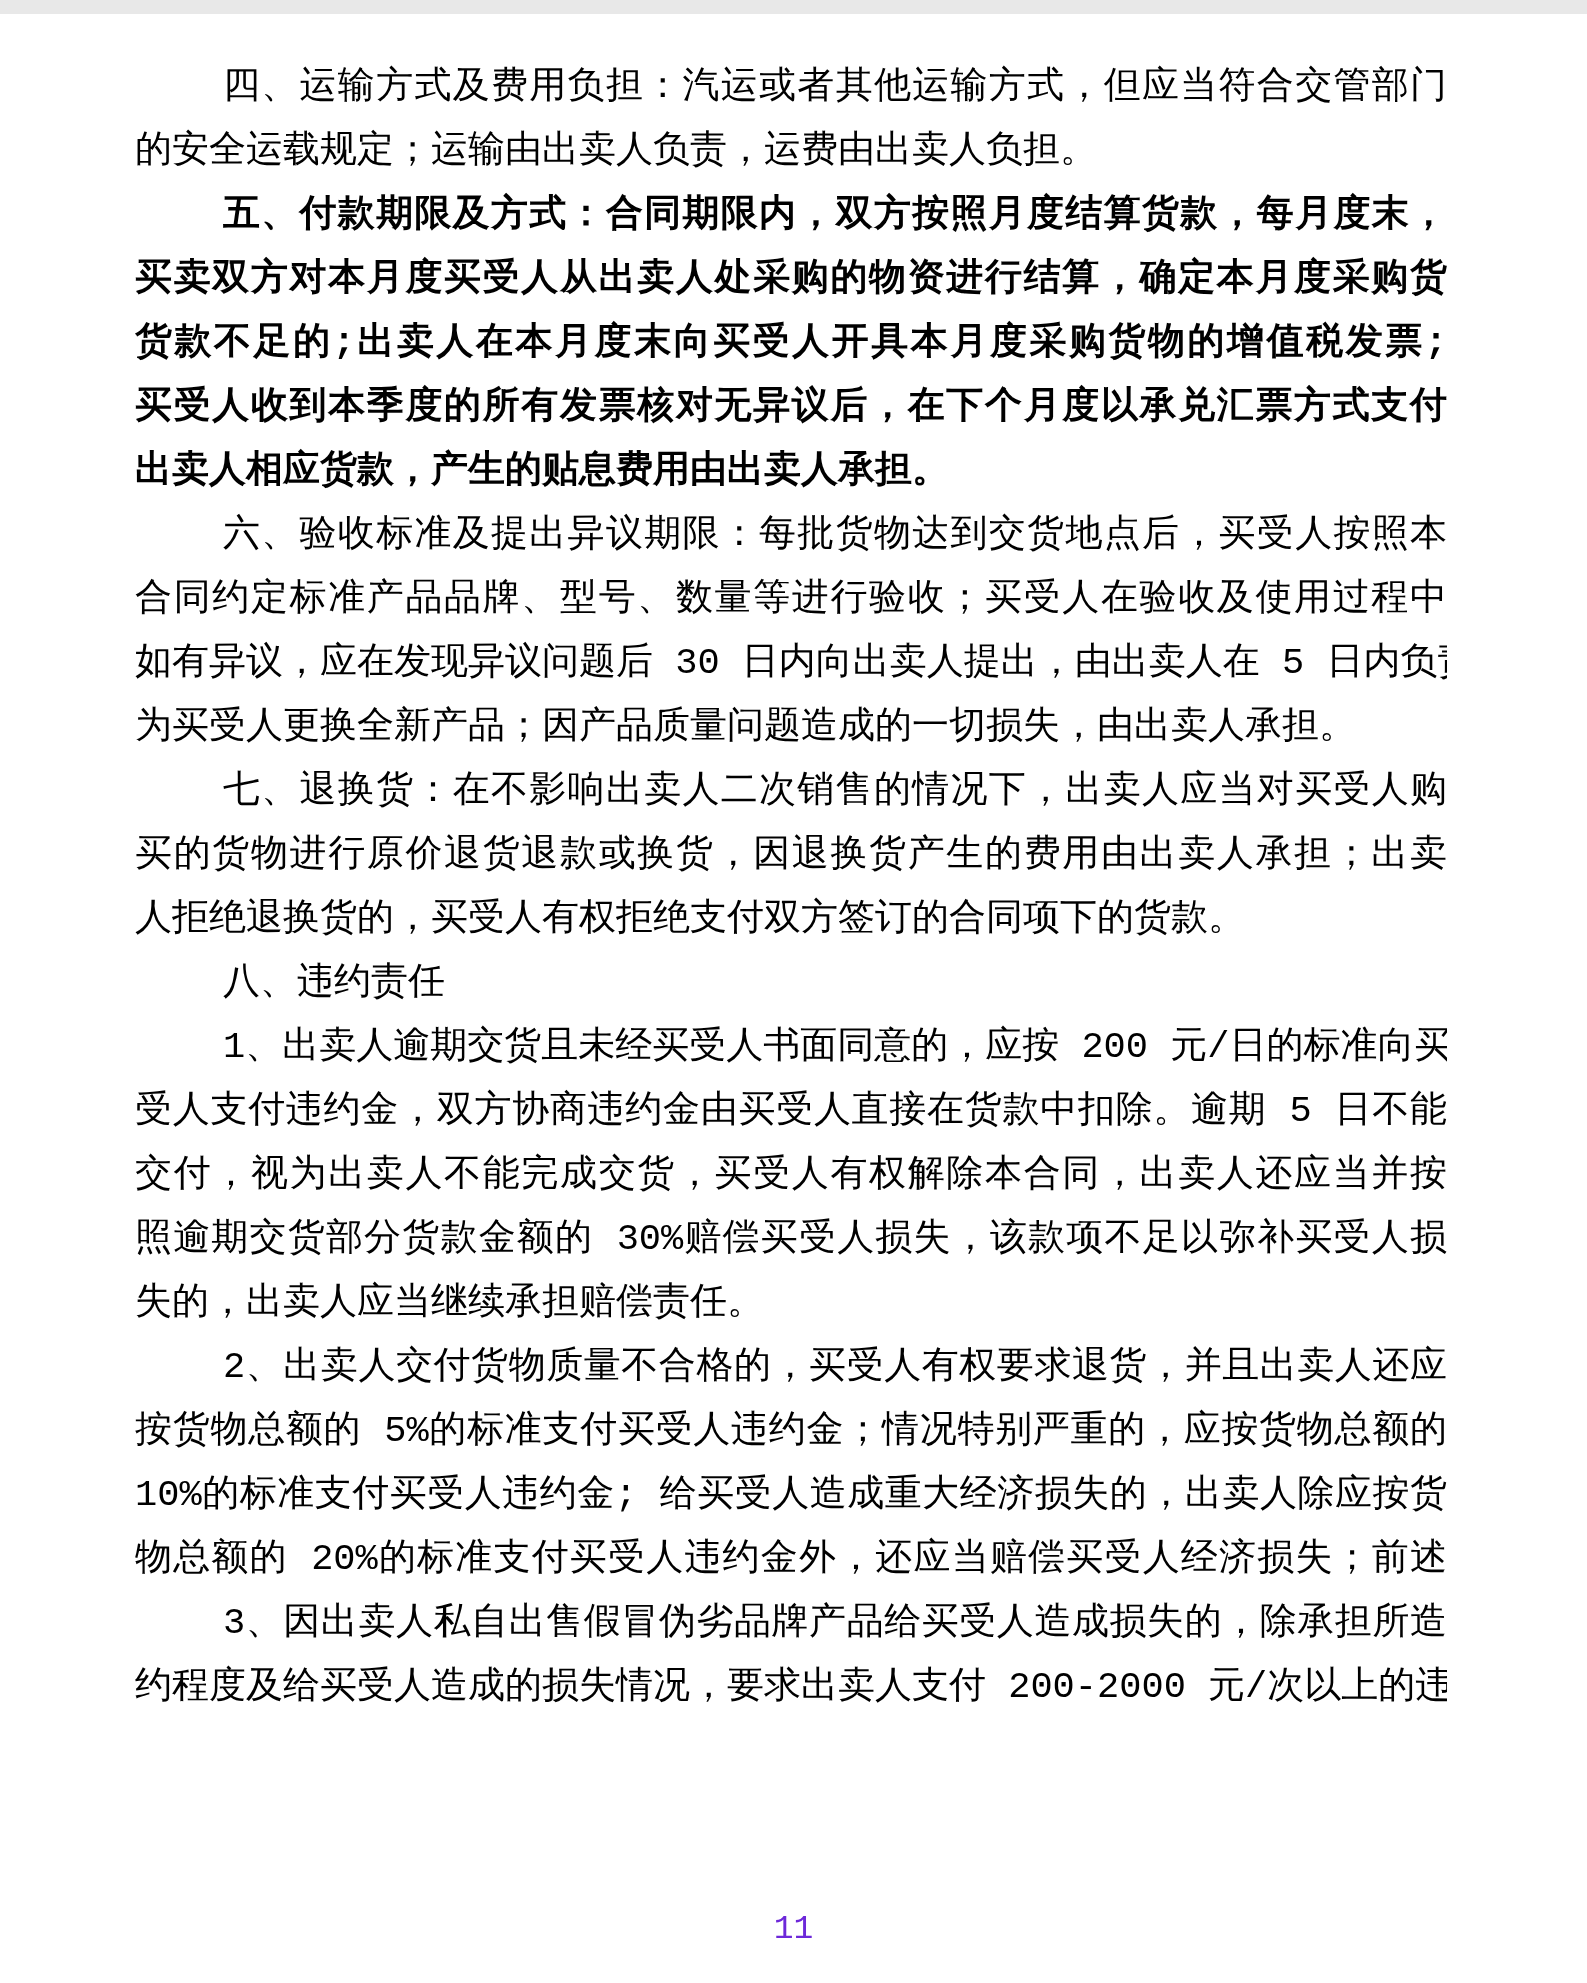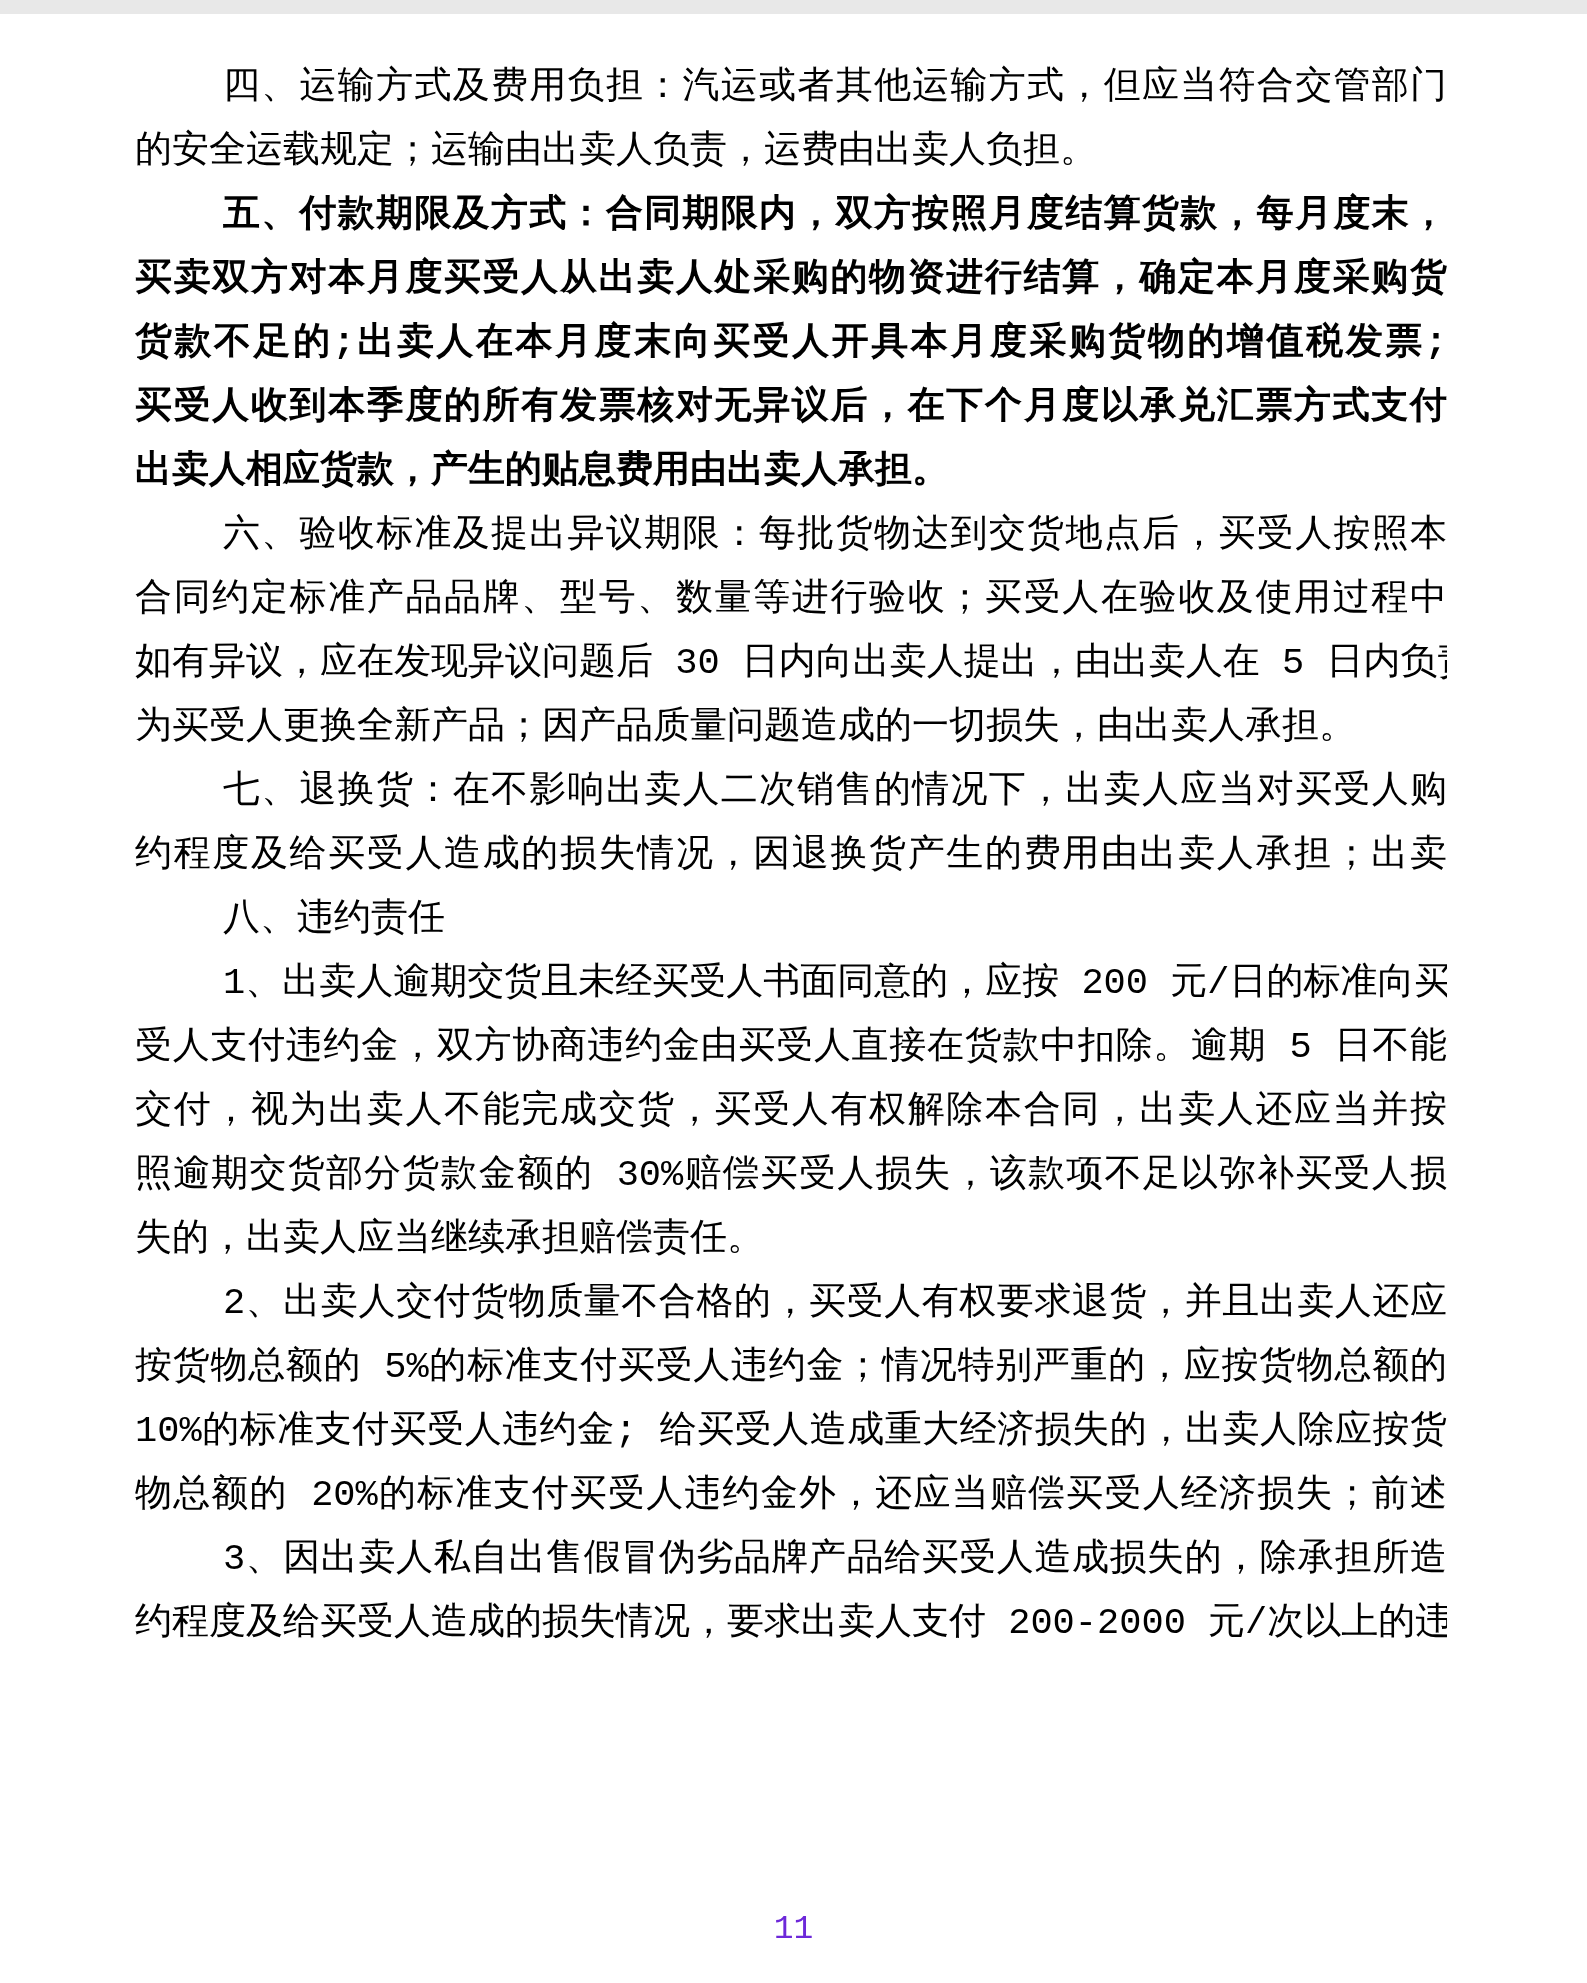--- a/index.html
+++ b/index.html
@@ -74,21 +74,22 @@
         <div class="line end">出卖人相应货款，产生的贴息费用由出卖人承担。</div>
       </div>
       <div class="para">
         <div class="line first">六、验收标准及提出异议期限：每批货物达到交货地点后，买受人按照本</div>
         <div class="line">合同约定标准产品品牌、型号、数量等进行验收；买受人在验收及使用过程中</div>
         <div class="line">如有异议，应在发现异议问题后 30 日内向出卖人提出，由出卖人在 5 日内负责</div>
         <div class="line end">为买受人更换全新产品；因产品质量问题造成的一切损失，由出卖人承担。</div>
       </div>
       <div class="para">
         <div class="line first">七、退换货：在不影响出卖人二次销售的情况下，出卖人应当对买受人购</div>
-        <div class="line">约程度及给买受人造成的损失情况，因退换货产生的费用由出卖人承担；出卖</div>
+        <div class="line">买的货物进行原价退货退款或换货，因退换货产生的费用由出卖人承担；出卖</div>
+        <div class="line end">人拒绝退换货的，买受人有权拒绝支付双方签订的合同项下的货款。</div>
       </div>
       <div class="para">
         <div class="line first end">八、违约责任</div>
       </div>
       <div class="para">
         <div class="line first">1、出卖人逾期交货且未经买受人书面同意的，应按 200 元/日的标准向买</div>
         <div class="line">受人支付违约金，双方协商违约金由买受人直接在货款中扣除。逾期 5 日不能</div>
         <div class="line">交付，视为出卖人不能完成交货，买受人有权解除本合同，出卖人还应当并按</div>
         <div class="line">照逾期交货部分货款金额的 30%赔偿买受人损失，该款项不足以弥补买受人损</div>
         <div class="line end">失的，出卖人应当继续承担赔偿责任。</div>

